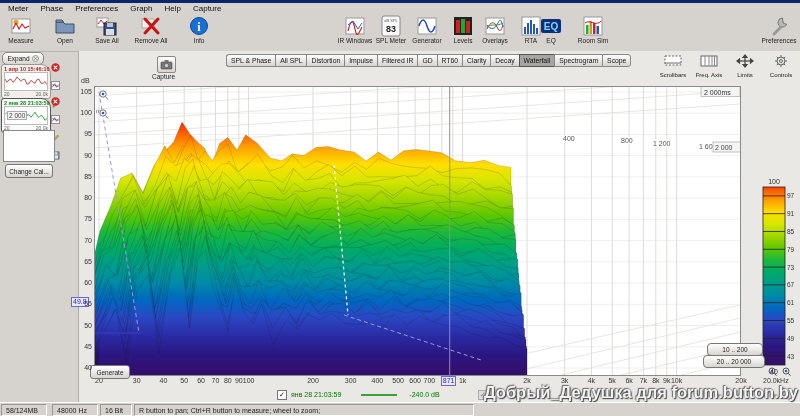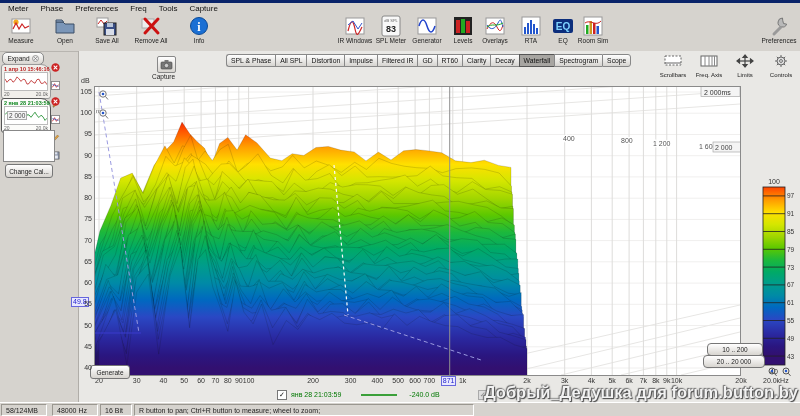--- a/index.html
+++ b/index.html
@@ -57,22 +57,22 @@
   #watermark{position:absolute;left:420px;top:383px;width:378px;text-align:right;font-size:16.5px;font-weight:bold;color:#f2f2f2;text-shadow:0 0 2px #555,1px 1px 1px #444,-1px -1px 1px #777;letter-spacing:0px;z-index:50;}
 </style>
 </head>
 <body>
 
 <div id="topstrip" class="abs"></div>
 <div id="menubar">
     <span class="menuitem">Meter</span>
     <span class="menuitem">Phase</span>
     <span class="menuitem">Preferences</span>
-    <span class="menuitem">Freq</span>
-    <span class="menuitem">Tools</span>
+    <span class="menuitem">Graph</span>
+    <span class="menuitem">Help</span>
     <span class="menuitem">Capture</span>
   </div>
 <div id="toolbar">
     <div class="tbtn" style="left: 2px;">
       <div class="ticon"><svg width="22" height="22" viewBox="0 0 22 22">
           <rect x="2" y="4" width="18" height="14" fill="#fff" stroke="#999"></rect>
           <circle cx="6" cy="7" r="2.6" fill="#f2a71f"></circle>
           <path d="M3 14 L6 8 L9 14 L12 9 L15 13 L19 11" stroke="#cc2222" fill="none" stroke-width="1.2"></path>
         </svg></div>
       <div class="tlabel">Measure</div>
@@ -155,21 +155,21 @@
           <g fill="#2255cc">
             <rect x="4" y="12" width="2" height="7"></rect>
             <rect x="7" y="8" width="2" height="11"></rect>
             <rect x="10" y="5" width="2" height="14"></rect>
             <rect x="13" y="9" width="2" height="10"></rect>
             <rect x="16" y="13" width="2" height="6"></rect>
           </g>
         </svg></div>
       <div class="tlabel">RTA</div>
     </div>
-    <div class="tbtn" style="left: 544px;">
+    <div class="tbtn" style="left: 532px;">
       <div class="ticon"><svg width="22" height="22" viewBox="0 0 22 22">
           <rect x="1" y="4" width="20" height="14" rx="2" fill="#0c2e7c"></rect>
           <text x="11" y="15" font-size="10" font-weight="bold" fill="#7fd4ff" text-anchor="middle" font-family="Liberation Sans,sans-serif">EQ</text>
         </svg></div>
       <div class="tlabel">EQ</div>
     </div>
     <div class="tbtn" style="left: 574px;">
       <div class="ticon"><svg width="22" height="22" viewBox="0 0 22 22">
           <rect x="2" y="2" width="18" height="18" fill="#fff" stroke="#999"></rect>
           <g>

